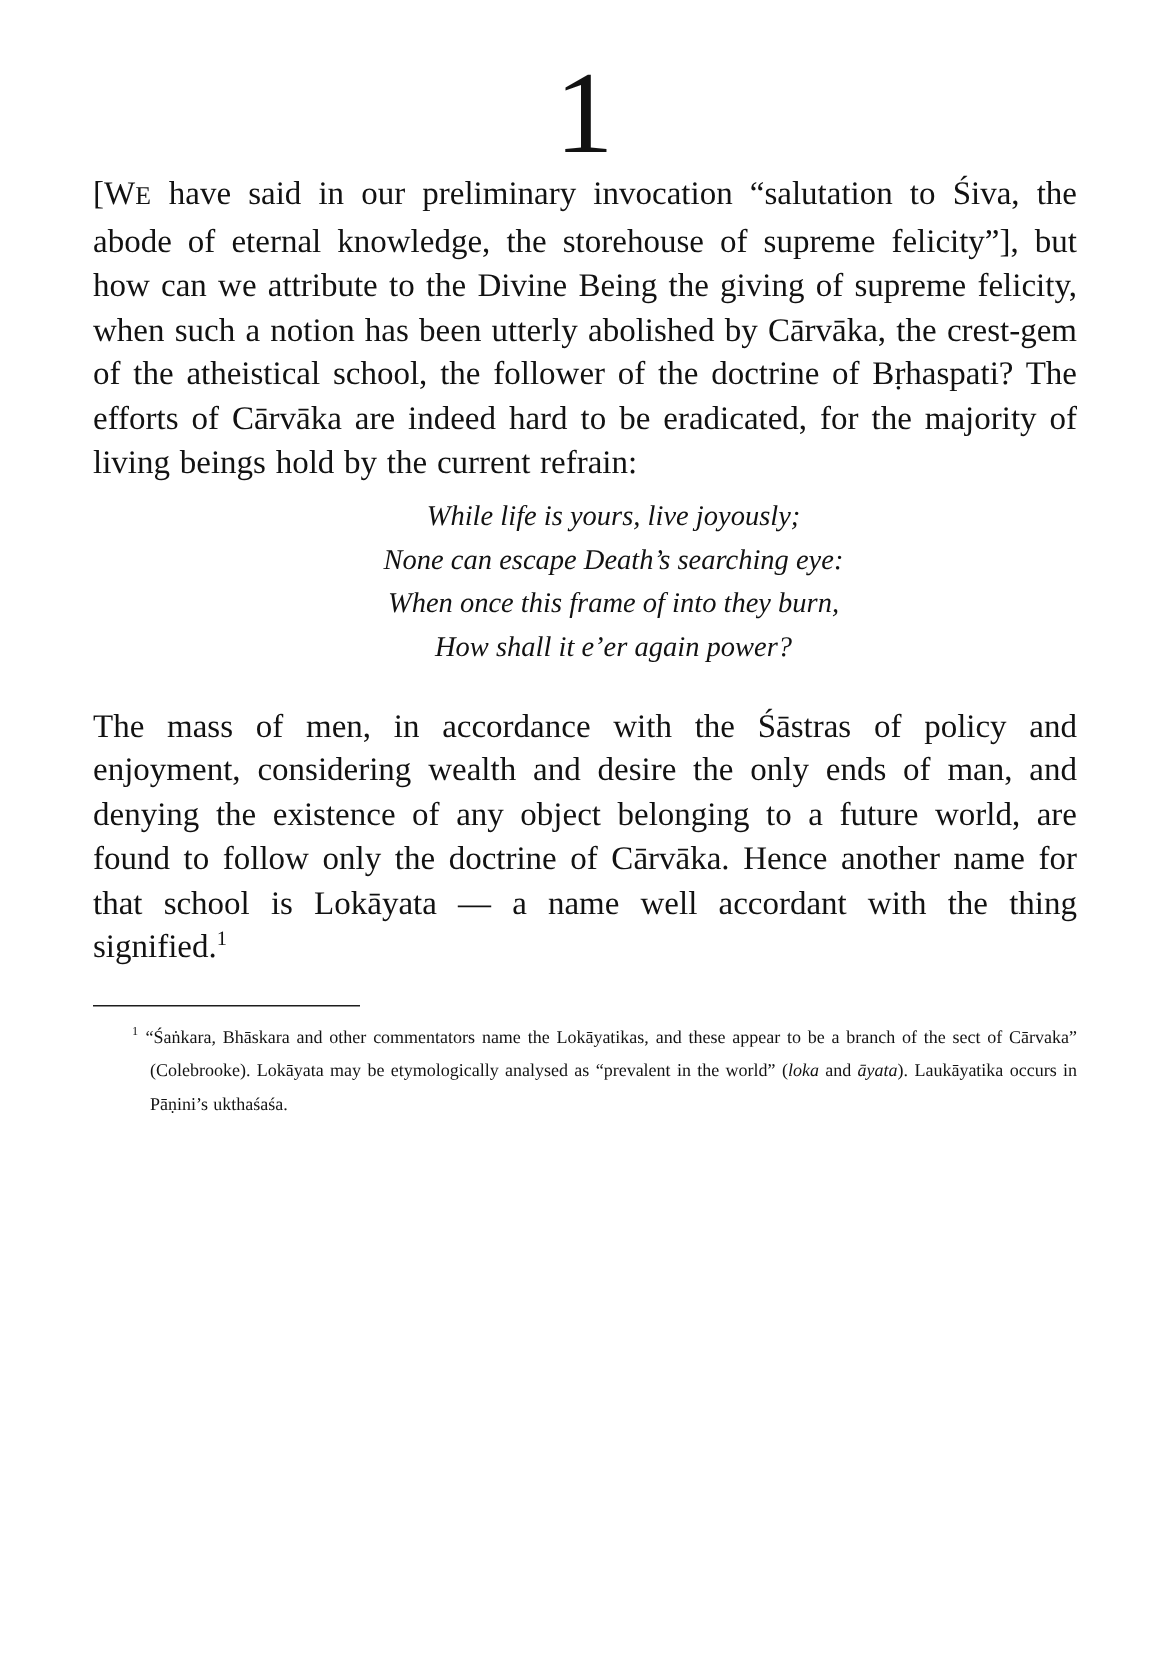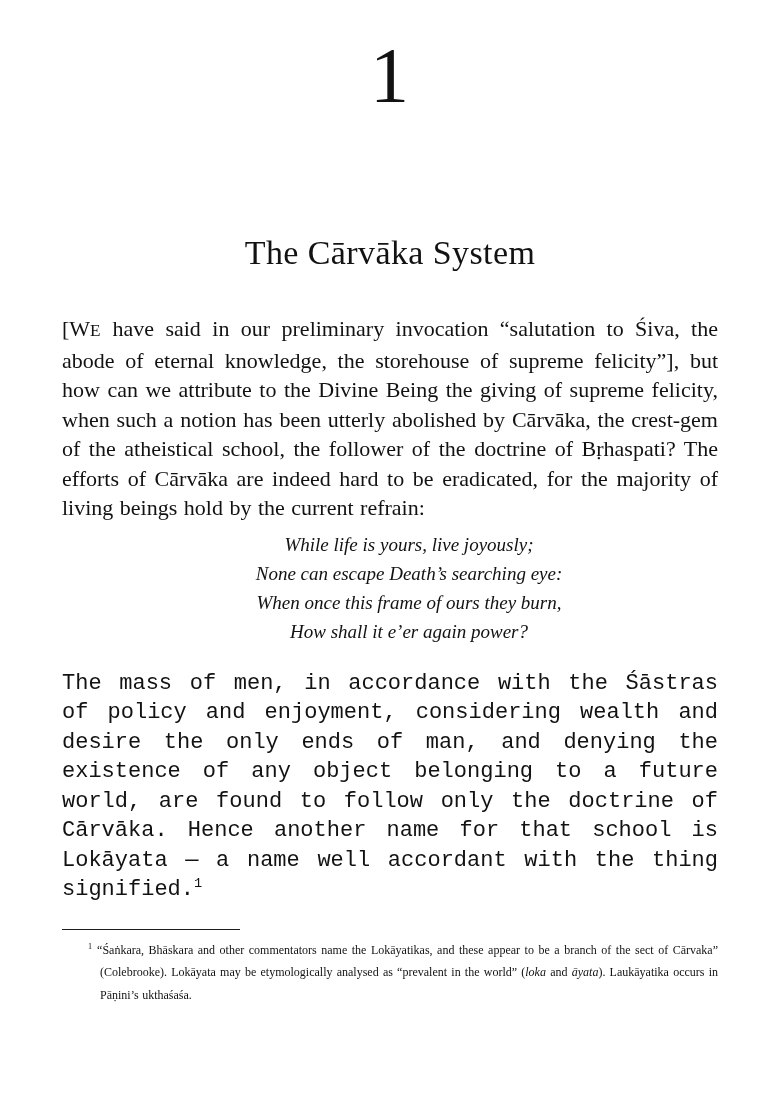--- a/index.html
+++ b/index.html
@@ -43,21 +43,21 @@
     font-size: 0.78em;
     letter-spacing: 0.5px;
   }
   .verse {
     margin: 7px 0 11px 38px;
     font-style: italic;
     font-size: 19px;
     line-height: 29px;
     text-align: center;
   }
-  .par-gap { margin-top: 23px; font-family: Liberation Mono, monospace; }
+  .par-gap { margin-top: 23px; }
   .indent { text-indent: 38px; }
   sup.fn-ref {
     font-size: 0.62em;
     line-height: 0;
     vertical-align: super;
   }
   .footnote-rule {
     width: 178px;
     height: 0;
     border-top: 1.6px solid #1d1d1d;
@@ -79,28 +79,27 @@
   }
   .italic { font-style: italic; }
 </style>
 </head>
 <body>
 
 <div class="page">
 
   <div class="chapter-number">1</div>
 
-  <h1 class="title">The Cārvāka System</h1>
 
   <p class="body-par"><span>[W</span><span class="smallcap">E</span><span> have said in our preliminary invocation “salutation to Śiva, the abode of eternal knowledge, the storehouse of supreme felicity”], but how can we attribute to the Divine Being the giving of supreme felicity, when such a notion has been utterly abolished by Cārvāka, the crest-gem of the atheistical school, the follower of the doctrine of Bṛhaspati? The efforts of Cārvāka are indeed hard to be eradicated, for the majority of living beings hold by the current refrain:</span></p>
 
   <div class="verse">
     <div class="verse-line">While life is yours, live joyously;</div>
     <div class="verse-line">None can escape Death’s searching eye:</div>
-    <div class="verse-line">When once this frame of ours they burn,</div>
+    <div class="verse-line">When once this frame of into they burn,</div>
     <div class="verse-line">How shall it e’er again power?</div>
   </div>
 
   <p class="body-par par-gap"><span>The mass of men, in accordance with the Śāstras of policy and enjoyment, considering wealth and desire the only ends of man, and denying the existence of any object belonging to a future world, are found to follow only the doctrine of Cārvāka. Hence another name for that school is Lokāyata — a name well accordant with the thing signified.</span><sup class="fn-ref">1</sup></p>
 
 
   <div class="footnote-rule"></div>
 
   <div class="footnote"><sup class="fn-marker">1</sup><span>“Śaṅkara, Bhāskara and other commentators name the Lokāyatikas, and these appear to be a branch of the sect of Cārvaka” (Colebrooke). Lokāyata may be etymologically analysed as “prevalent in the world” (</span><span class="italic">loka</span><span> and </span><span class="italic">āyata</span><span>). Laukāyatika occurs in Pāṇini’s ukthaśaśa.</span></div>
 

